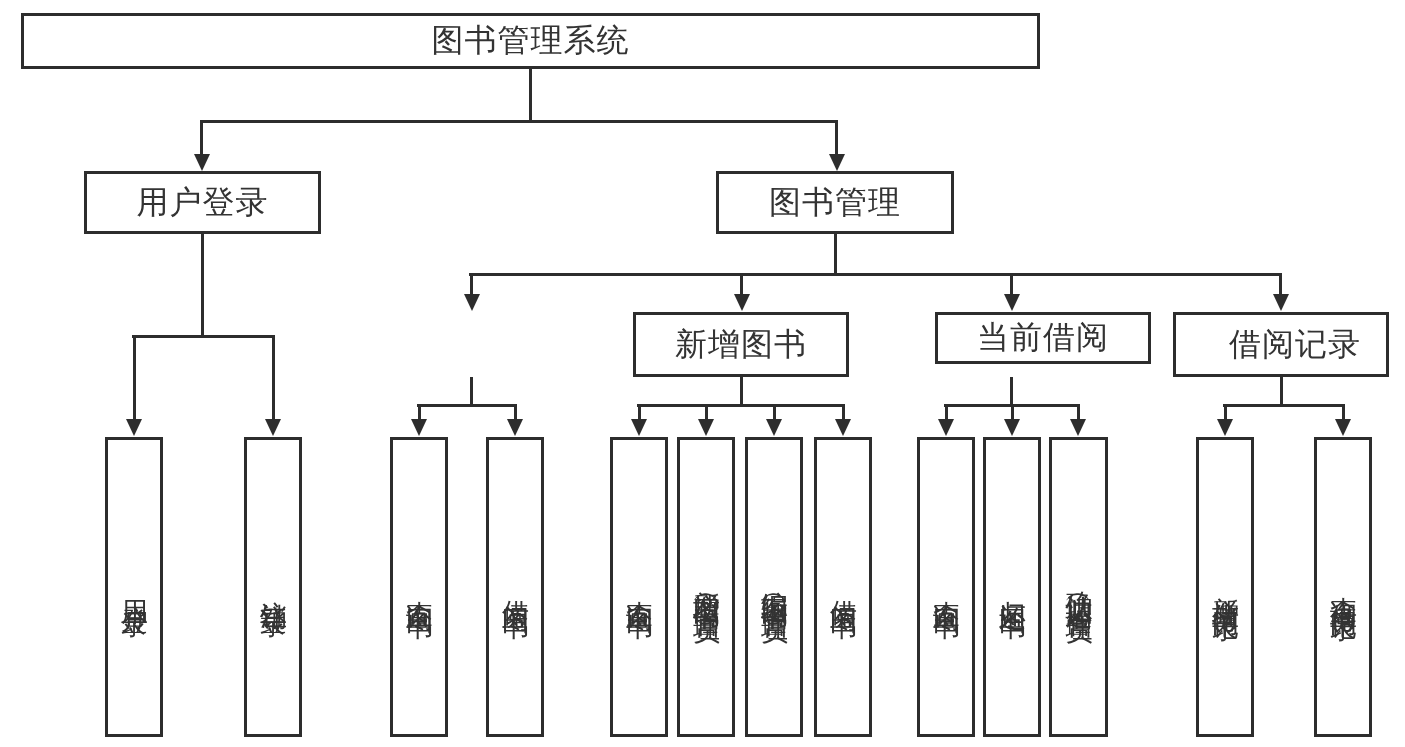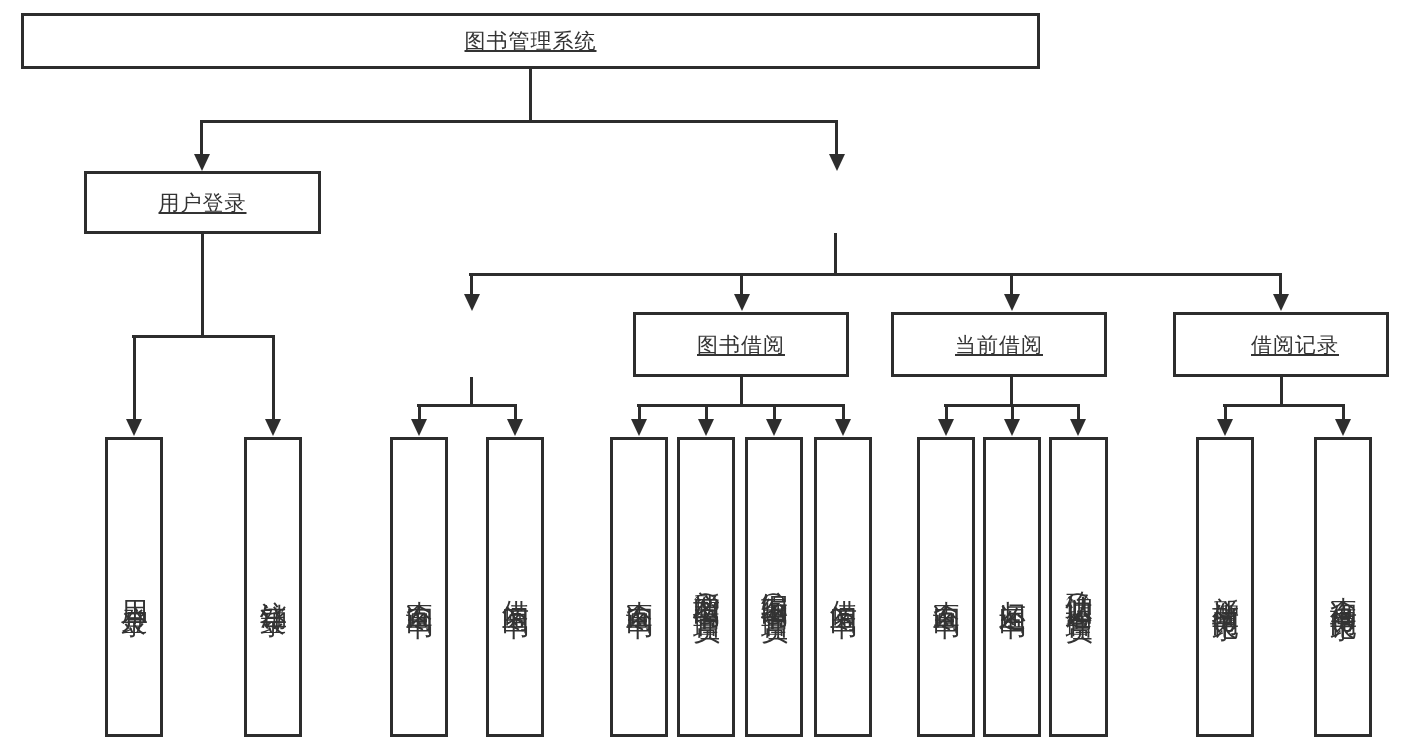--- a/index.html
+++ b/index.html
@@ -15,25 +15,24 @@
   .box {
     position: absolute;
     box-sizing: border-box;
     border: 3px solid #2d2d2d;
     background: #ffffff;
     display: flex;
     align-items: center;
     justify-content: center;
   }
   .hlabel {
-    font-size: 21px;
+    font-size: 32px;
     color: #333333;
     white-space: nowrap;
     letter-spacing: 1px;
-    text-decoration: underline;
   }
   .vlabel {
     writing-mode: vertical-rl;
     text-orientation: mixed;
     font-size: 27px;
     line-height: 1;
     letter-spacing: 4px;
     color: #333333;
     white-space: nowrap;
   }
@@ -124,25 +123,28 @@
   <div class="arrow" style="left:1217px; top:419px;"></div>
   <div class="arrow" style="left:1335px; top:419px;"></div>
 
   <div class="box" style="left:21px; top:13px; width:1019px; height:56px;">
     <span class="hlabel">图书管理系统</span>
   </div>
 
   <div class="box" style="left:84px; top:171px; width:237px; height:63px;">
     <span class="hlabel">用户登录</span>
   </div>
+  <div class="box" style="left:716px; top:171px; width:238px; height:63px;">
+    <span class="hlabel">图书管理</span>
+  </div>
 
   <div class="box" style="left:633px; top:312px; width:216px; height:65px;">
-    <span class="hlabel">图书借阅</span>
+    <span class="hlabel">新增图书</span>
   </div>
-  <div class="box" style="left:891px; top:312px; width:216px; height:65px;justify-content:center;">
+  <div class="box" style="left:935px; top:312px; width:216px; height:52px;justify-content:center;">
     <span class="hlabel">当前借阅</span>
   </div>
   <div class="box" style="left:1173px; top:312px; width:216px; height:65px;padding-left:28px;">
     <span class="hlabel">借阅记录</span>
   </div>
 
   <div class="box" style="left:105px; top:437px; width:58px; height:300px;">
     <span class="vlabel">用户登录</span>
   </div>
   <div class="box" style="left:244px; top:437px; width:58px; height:300px;">

